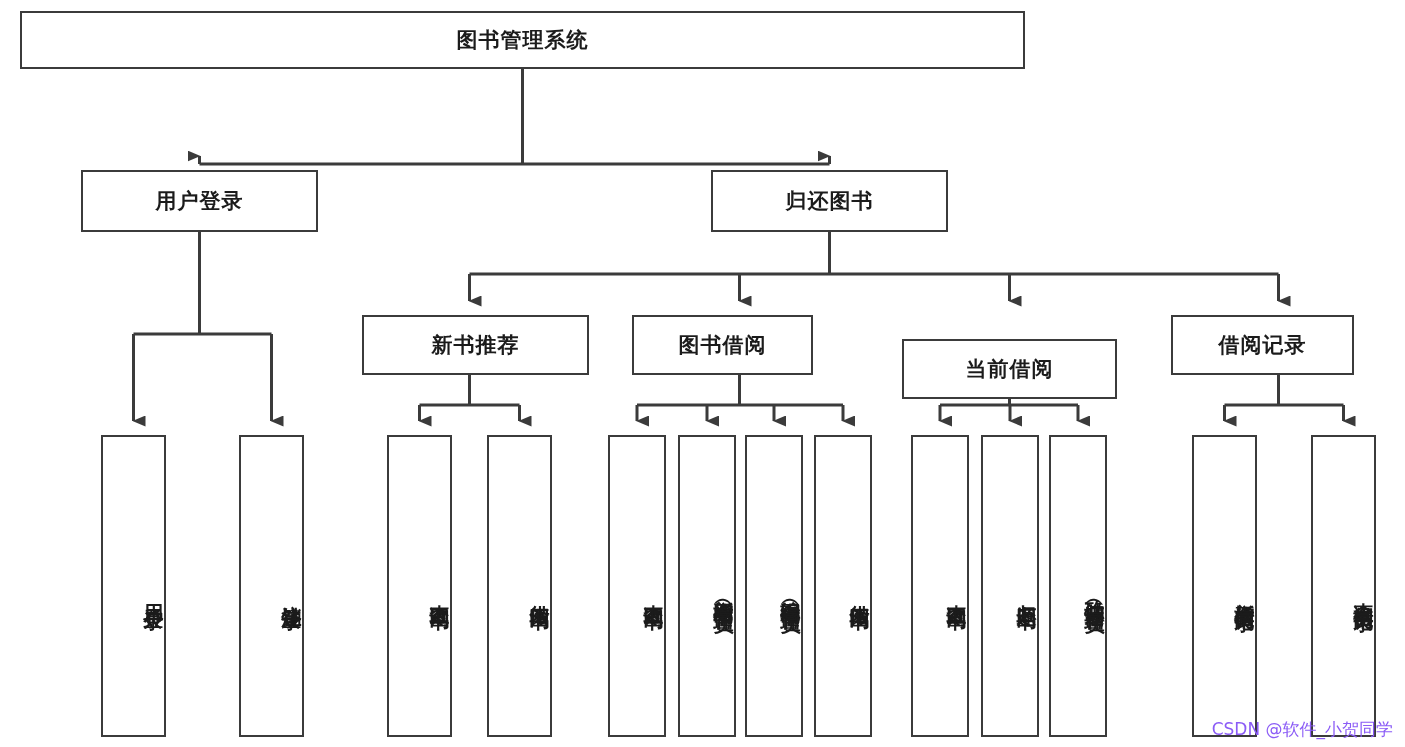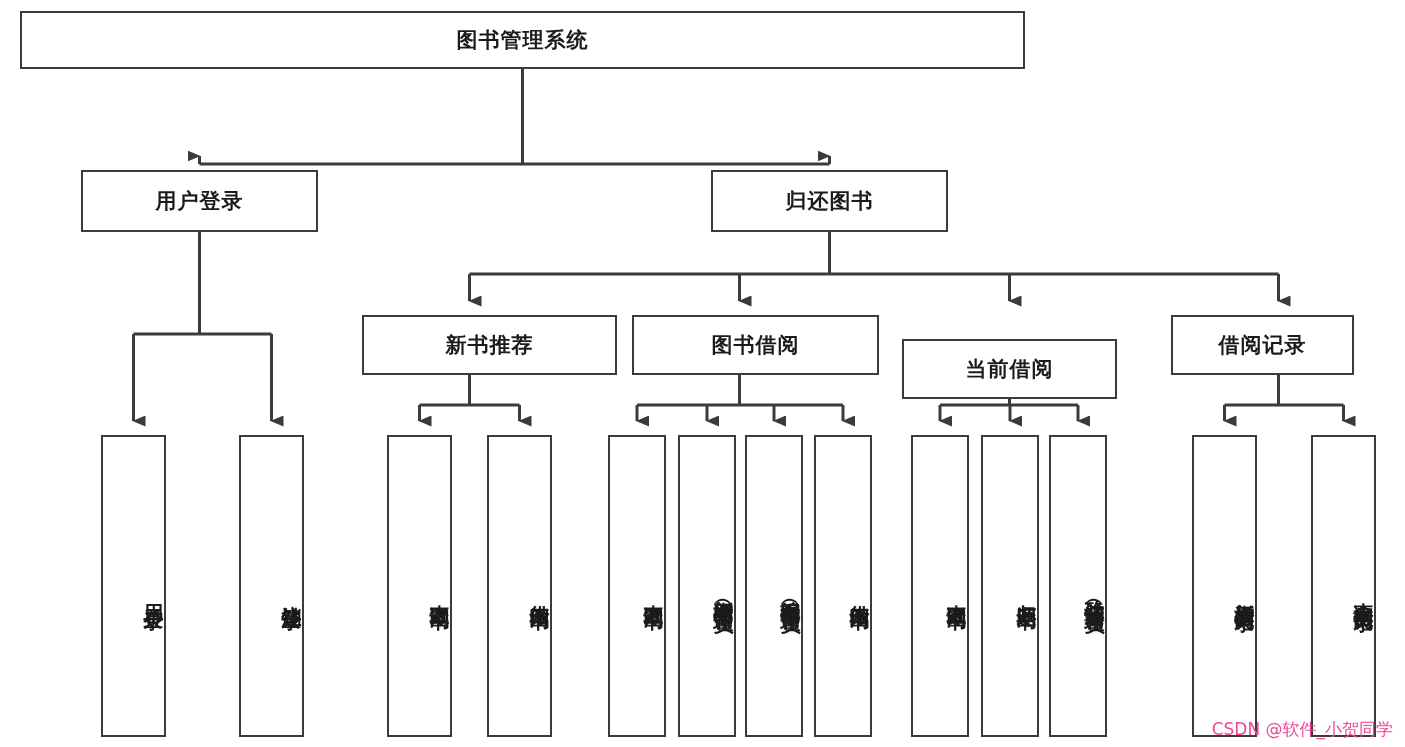--- a/index.html
+++ b/index.html
@@ -52,21 +52,21 @@
     top: 0;
     width: 1405px;
     height: 747px;
     pointer-events: none;
   }
   #watermark {
     position: absolute;
     right: 12px;
     bottom: 6px;
     font-size: 17px;
-    color: #ec4899;
+    color: #8b5cf6;
     white-space: nowrap;
     font-family: "DejaVu Sans", sans-serif;
   }
 </style>
 </head>
 <body>
 
 <div id="canvas">
 
   <svg id="edges" viewBox="0 0 1405 747">
@@ -118,24 +118,24 @@
 
   <div id="level2-layer">
       <div class="node horiz" style="left: 81px; top: 170px; width: 237px; height: 62px;">
         <span class="label">用户登录</span>
       </div>
       <div class="node horiz" style="left: 711px; top: 170px; width: 237px; height: 62px;">
         <span class="label">归还图书</span>
       </div>
     </div>
   <div id="level3-layer">
-      <div class="node horiz" style="left: 362px; top: 315px; width: 255px; height: 60px;">
+      <div class="node horiz" style="left: 362px; top: 315px; width: 227px; height: 60px;">
         <span class="label">新书推荐</span>
       </div>
-      <div class="node horiz" style="left: 632px; top: 315px; width: 247px; height: 60px;">
+      <div class="node horiz" style="left: 632px; top: 315px; width: 181px; height: 60px;">
         <span class="label">图书借阅</span>
       </div>
       <div class="node horiz" style="left: 902px; top: 315px; width: 215px; height: 60px; margin-top: 24px;">
         <span class="label">当前借阅</span>
       </div>
       <div class="node horiz" style="left: 1171px; top: 315px; width: 183px; height: 60px;">
         <span class="label">借阅记录</span>
       </div>
     </div>
   <div id="leaf-layer">

